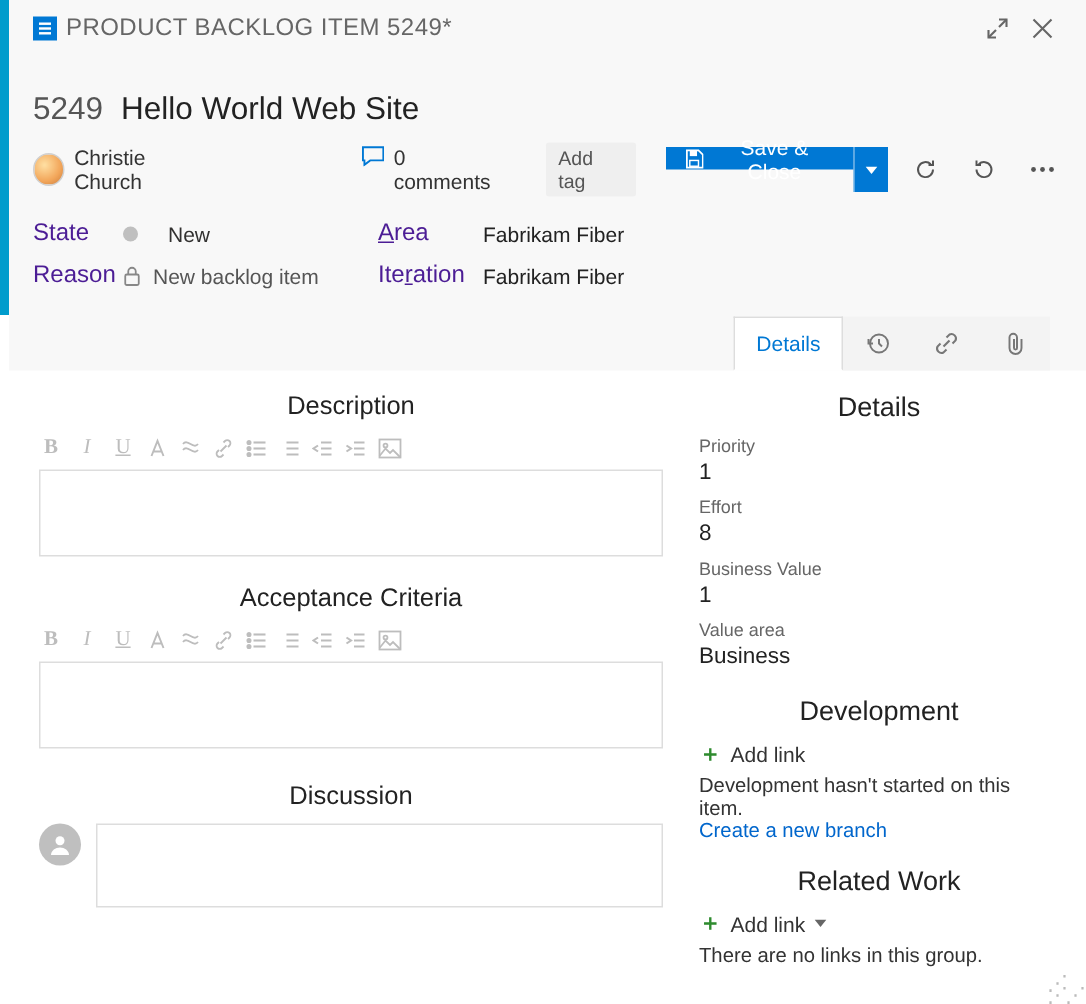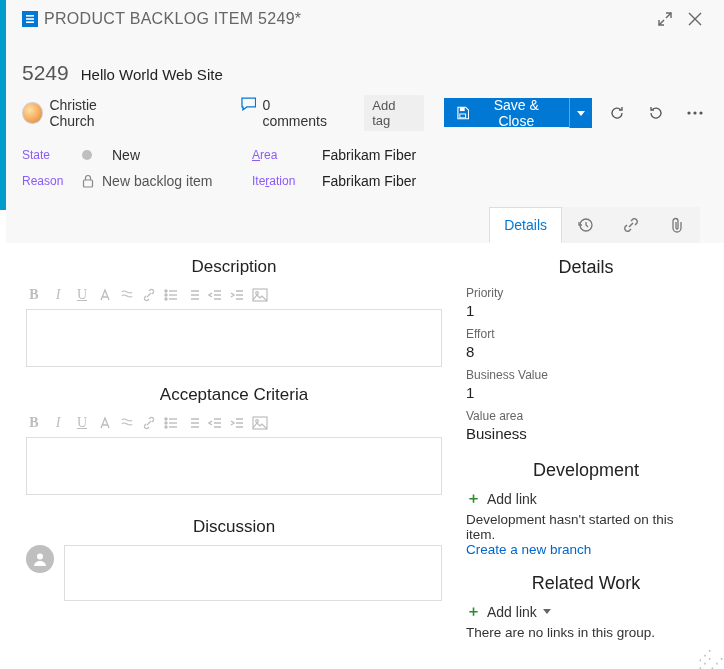--- a/index.html
+++ b/index.html
@@ -21,41 +21,41 @@
   .titlebar { display:flex; align-items:center; height:26px; }
   .titlebar .wi-icon { width:16px; height:16px; background:#0078d4; display:flex; align-items:center; justify-content:center; margin-right:6px; }
   .titlebar .wi-icon svg { fill:#fff; }
   .titlebar .bt { font-size:16px; color:#666; letter-spacing:.3px; }
   .titlebar .spacer { flex:1; }
   .tb-btn { width:30px; height:26px; display:flex; align-items:center; justify-content:center; color:#666; cursor:pointer; }
 
   
   .heading { display:flex; align-items:baseline; padding:4px 0 8px; }
   .heading .id { font-size:21px; font-weight:400; color:#555; margin-right:12px;margin-top:25px; }
-  .heading .title { font-size:15px; font-weight:400; color:#222; }
+  .heading .title { font-size:21px; font-weight:400; color:#222; }
 
   
   .metarow { display:flex; align-items:center; height:40px; gap:10px; }
   .persona { display:flex; align-items:center; gap:6px; }
   .avatar { width:22px; height:22px; border-radius:50%; background: radial-gradient(circle at 35% 35%, #ffe0a3, #f2a65a 60%, #c97b3c); border:1px solid #d0d0d0; }
   .persona .name { color:#333; }
   .comments { display:flex; align-items:flex-start; gap:6px; color:#333; }
   .comments svg { stroke:#0078d4; fill:none; }
   .addtag { background:#efefef; color:#555; padding:3px 8px; border-radius:2px; font-size:13px; cursor:pointer; }
   .metarow .spacer { flex:1; }
 
   .save-group { display:flex; }
-  .save-btn { background:#0078d4; color:#fff; height:29px; padding:0 12px; display:flex; align-items:center; gap:6px; border:none; cursor:pointer; font-size:14px; }
+  .save-btn { background:#0078d4; color:#fff; height:15px; padding:0 12px; display:flex; align-items:center; gap:6px; border:none; cursor:pointer; font-size:14px; }
   .save-btn svg { fill:#fff; }
   .save-caret { background:#0078d4; border-left:1px solid rgba(255,255,255,.35); width:24px; height:30px; display:flex; align-items:center; justify-content:center; cursor:pointer; color:#fff; }
   .hdr-icon { width:30px; height:30px; display:flex; align-items:center; justify-content:center; color:#555; cursor:pointer; }
 
   
   .fields { display:grid; grid-template-columns: 60px 170px 70px 1fr; row-gap:10px; align-items:center; padding: 14px 0 18px; font-size:14px; }
-  .flabel { font-size:12px; color:#8b5cf6; }
+  .flabel { font-size:16px; color:#4c1d95; }
   .flabel u { text-decoration: underline; }
   .state { display:flex; align-items:center; gap:20px; }
   .state-dot { width:10px; height:10px; border-radius:50%; background:#bfbfbf; }
   .reason { display:flex; align-items:center; gap:8px; color:#555; }
   .reason svg { stroke:#888; fill:none; }
   .fval { color:#222; }
 
   
   .tabs { display:flex; justify-content:flex-end; gap:0; padding-right:10px; }
   .tab { height:36px; min-width:46px; padding:0 14px; display:flex; align-items:center; justify-content:center; border:1px solid transparent; color:#666; cursor:pointer; background:#f3f3f3; }

